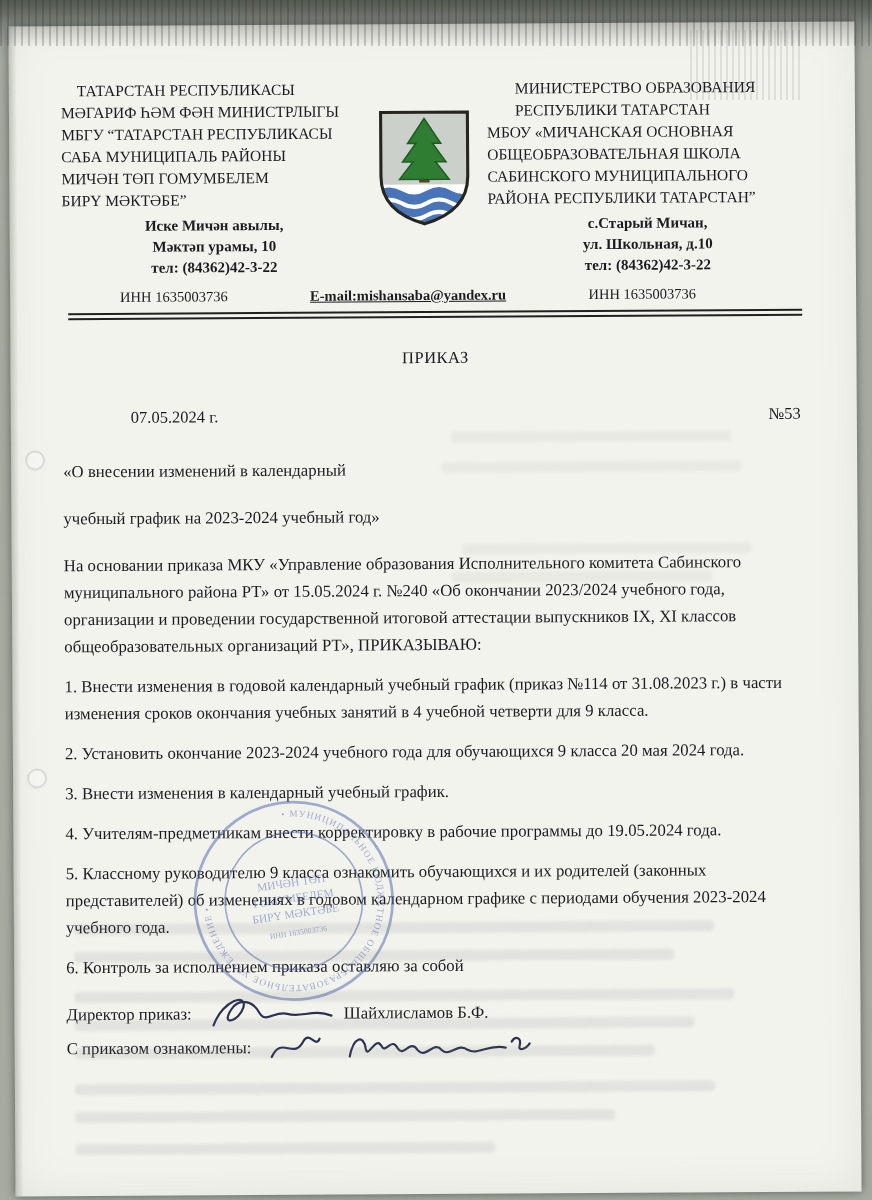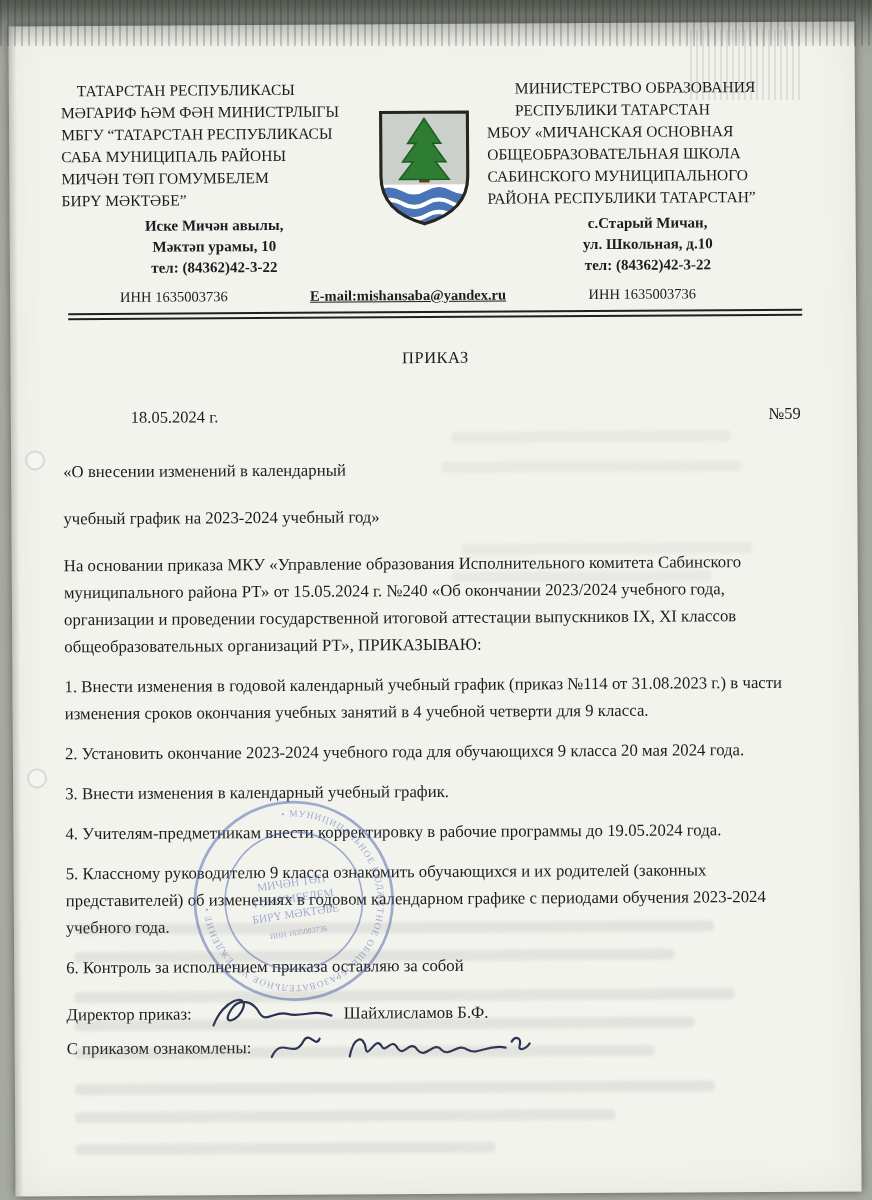--- a/index.html
+++ b/index.html
@@ -125,22 +125,22 @@
         <span>ИНН 1635003736</span>
         <span class="email">E-mail:mishansaba@yandex.ru</span>
         <span>ИНН 1635003736</span>
       </div>
 
       <div class="double-rule"></div>
 
       <div class="order-title">ПРИКАЗ</div>
 
       <div class="date-row">
-        <span>18.05.2024 г.</span>
-        <span>№59</span>
+        <span>07.05.2024 г.</span>
+        <span>№53</span>
       </div>
 
       <div class="body-text">
         <div class="subject">
           <p>«О внесении изменений в  календарный</p>
           <p>учебный график на 2023-2024 учебный год»</p>
         </div>
 
         <p class="para preamble">На основании приказа   МКУ «Управление образования Исполнительного комитета  Сабинского муниципального района РТ»  от 15.05.2024 г. №240 «Об окончании  2023/2024 учебного года, организации и проведении государственной итоговой аттестации выпускников IX, XI  классов общеобразовательных  организаций РТ», ПРИКАЗЫВАЮ:</p>
 

